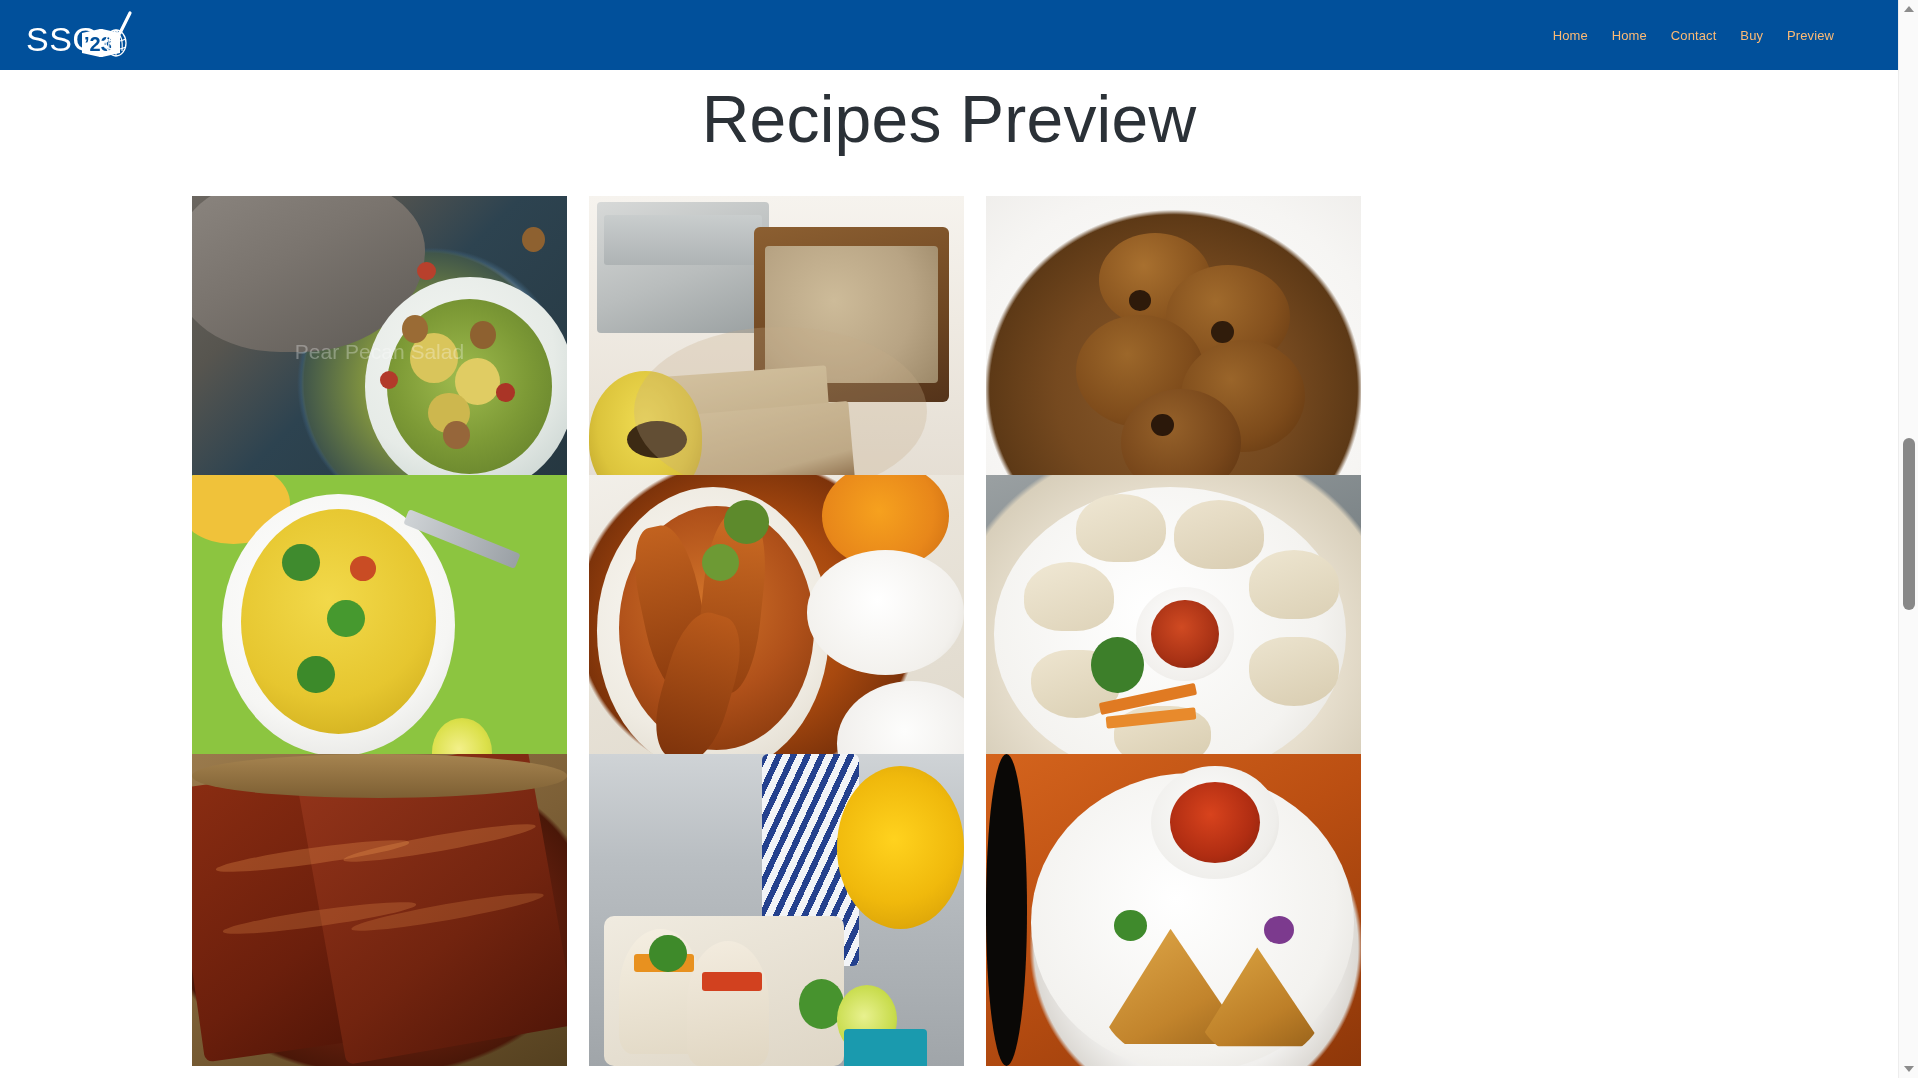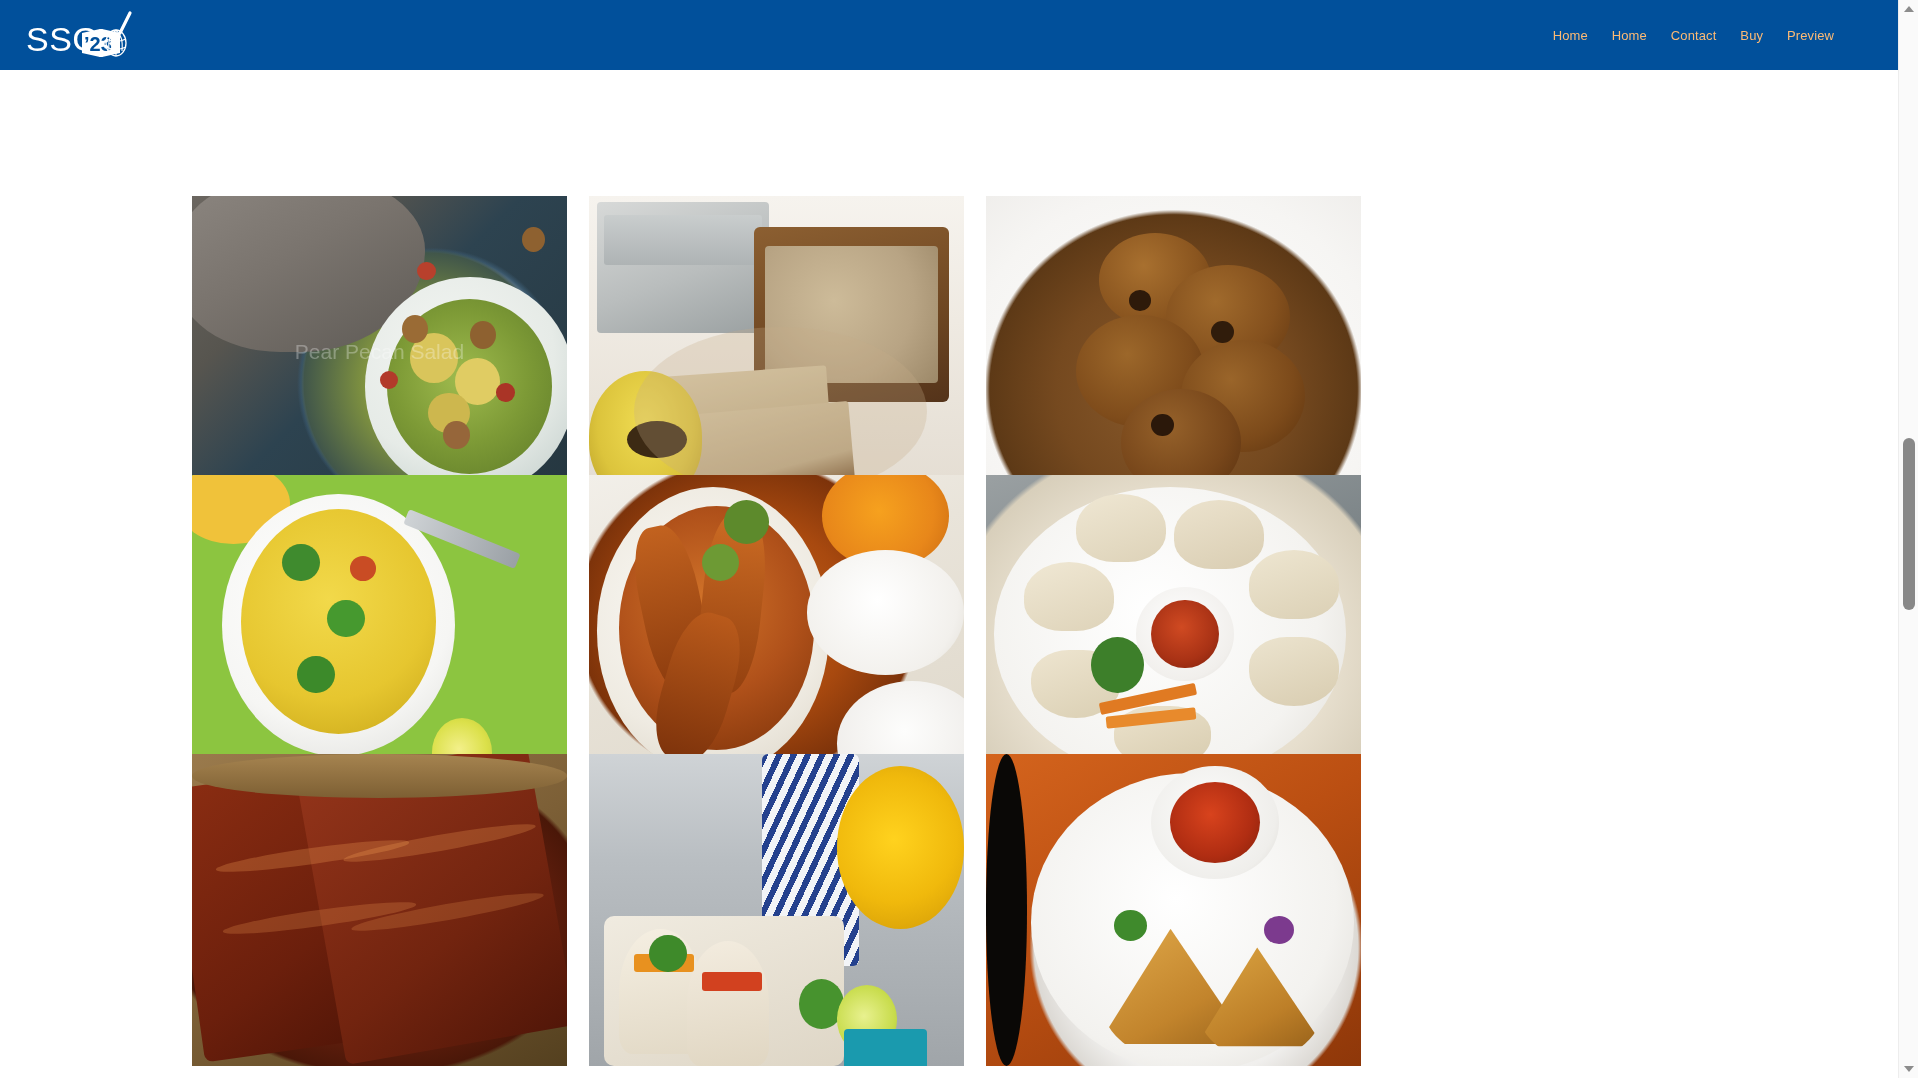--- a/index.html
+++ b/index.html
@@ -289,20 +289,21 @@
 
     <nav class="main-nav">
       <a class="nav-link" href="#">Home</a>
       <a class="nav-link" href="#">Home</a>
       <a class="nav-link" href="#">Contact</a>
       <a class="nav-link" href="#">Buy</a>
       <a class="nav-link" href="#">Preview</a>
     </nav>
   </header>
 
+  <h1 class="page-title">Recipes Preview</h1>
 
   <section class="recipe-grid">
 
     <a class="recipe-card" href="#">
       <span class="recipe-photo ph ph-salad">
         <i class="fab"></i>
         <i class="blob" style="left:46%;top:26%;width:56%;height:70%;background:radial-gradient(circle at 40% 35%, #f3f5f2 0%, #e6ebe7 55%, #bcc9c6 100%);"></i>
         <i class="blob" style="left:52%;top:33%;width:44%;height:56%;background:radial-gradient(circle at 45% 45%, #9fbb4e 0%, #7d9a36 50%, #5d7a28 100%);"></i>
         <i class="blob" style="left:58%;top:44%;width:13%;height:16%;background:#d9c55b;"></i>
         <i class="blob" style="left:70%;top:52%;width:12%;height:15%;background:#e0cc63;"></i>

